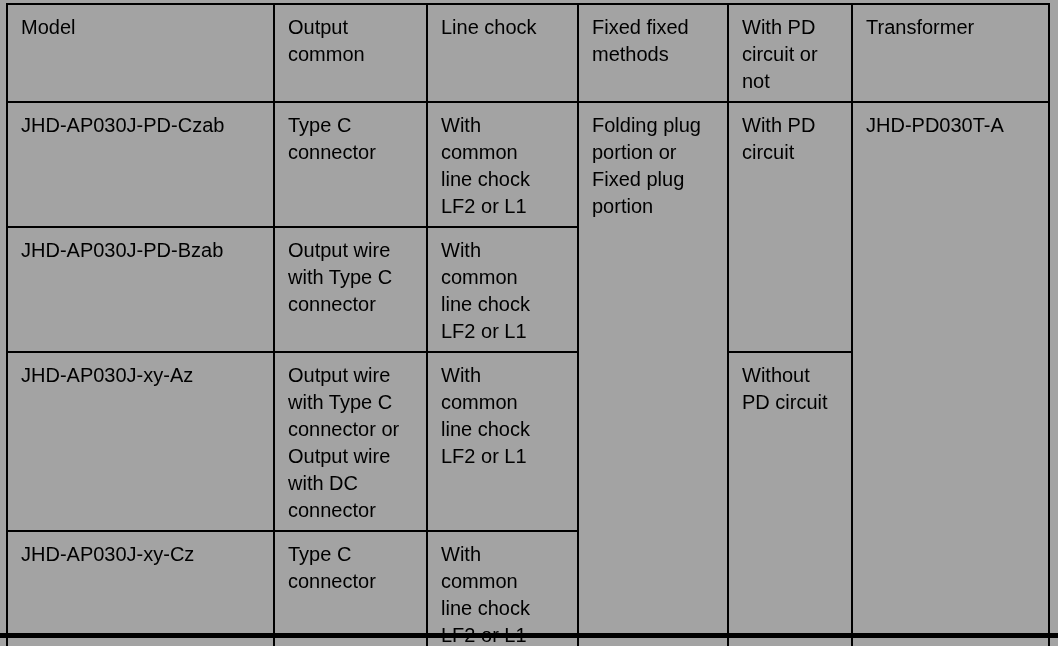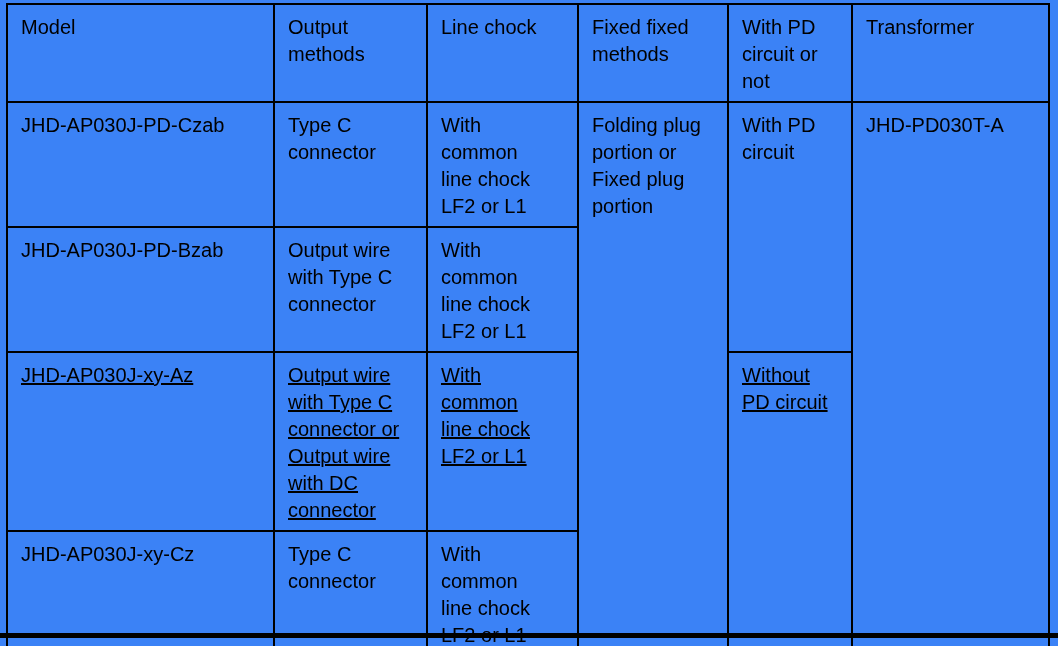--- a/index.html
+++ b/index.html
@@ -3,42 +3,42 @@
 <meta charset="utf-8">
 <style>
   * { margin: 0; padding: 0; box-sizing: border-box; }
   html, body {
     width: 1058px; height: 646px;
     background: #ffffff;
     font-family: "Liberation Sans", sans-serif;
     color: #000000;
     overflow: hidden;
   }
-  .stage { position: relative; width: 1058px; height: 646px; background: #3b82f6; }
+  .stage { position: relative; width: 1058px; height: 646px; background: #a3a3a3; }
   table.spec {
     position: absolute; left: 6px; top: 3px;
     width: 1042px;
     border-collapse: collapse;
     table-layout: fixed;
   }
   table.spec th, table.spec td {
     border: 2px solid #000000;
     vertical-align: top;
     text-align: left;
     font-weight: normal;
     font-size: 20px;
     line-height: 27px;
     padding: 9px 8px 6px 13px;
     white-space: pre-line;
     overflow: hidden;
   }
   tr.hdr   { height: 98px; }
   tr.row-1 { height: 122px; }
   tr.row-2 { height: 121px; padding-left: 48px; }
-  tr.row-3 { height: 169px; text-decoration: underline; }
+  tr.row-3 { height: 169px; }
   tr.row-4 { height: 120px; }
   .bottom-rule {
     position: absolute;
     left: 0; top: 633px;
     width: 1058px; height: 5px;
     background: #000000;
   }
 </style>
 </head>
 <body>
@@ -52,21 +52,21 @@
       <col style="width:151px">
       <col style="width:150px">
       <col style="width:124px">
       <col style="width:197px">
     </colgroup>
 
     <tbody>
         <tr class="hdr">
       <th>Model</th>
       <th>Output
-methods</th>
+common</th>
       <th>Line chock</th>
       <th>Fixed fixed
 methods</th>
       <th>With PD
 circuit or
 not</th>
       <th>Transformer</th>
     </tr>
 
     <tr class="row-1">

